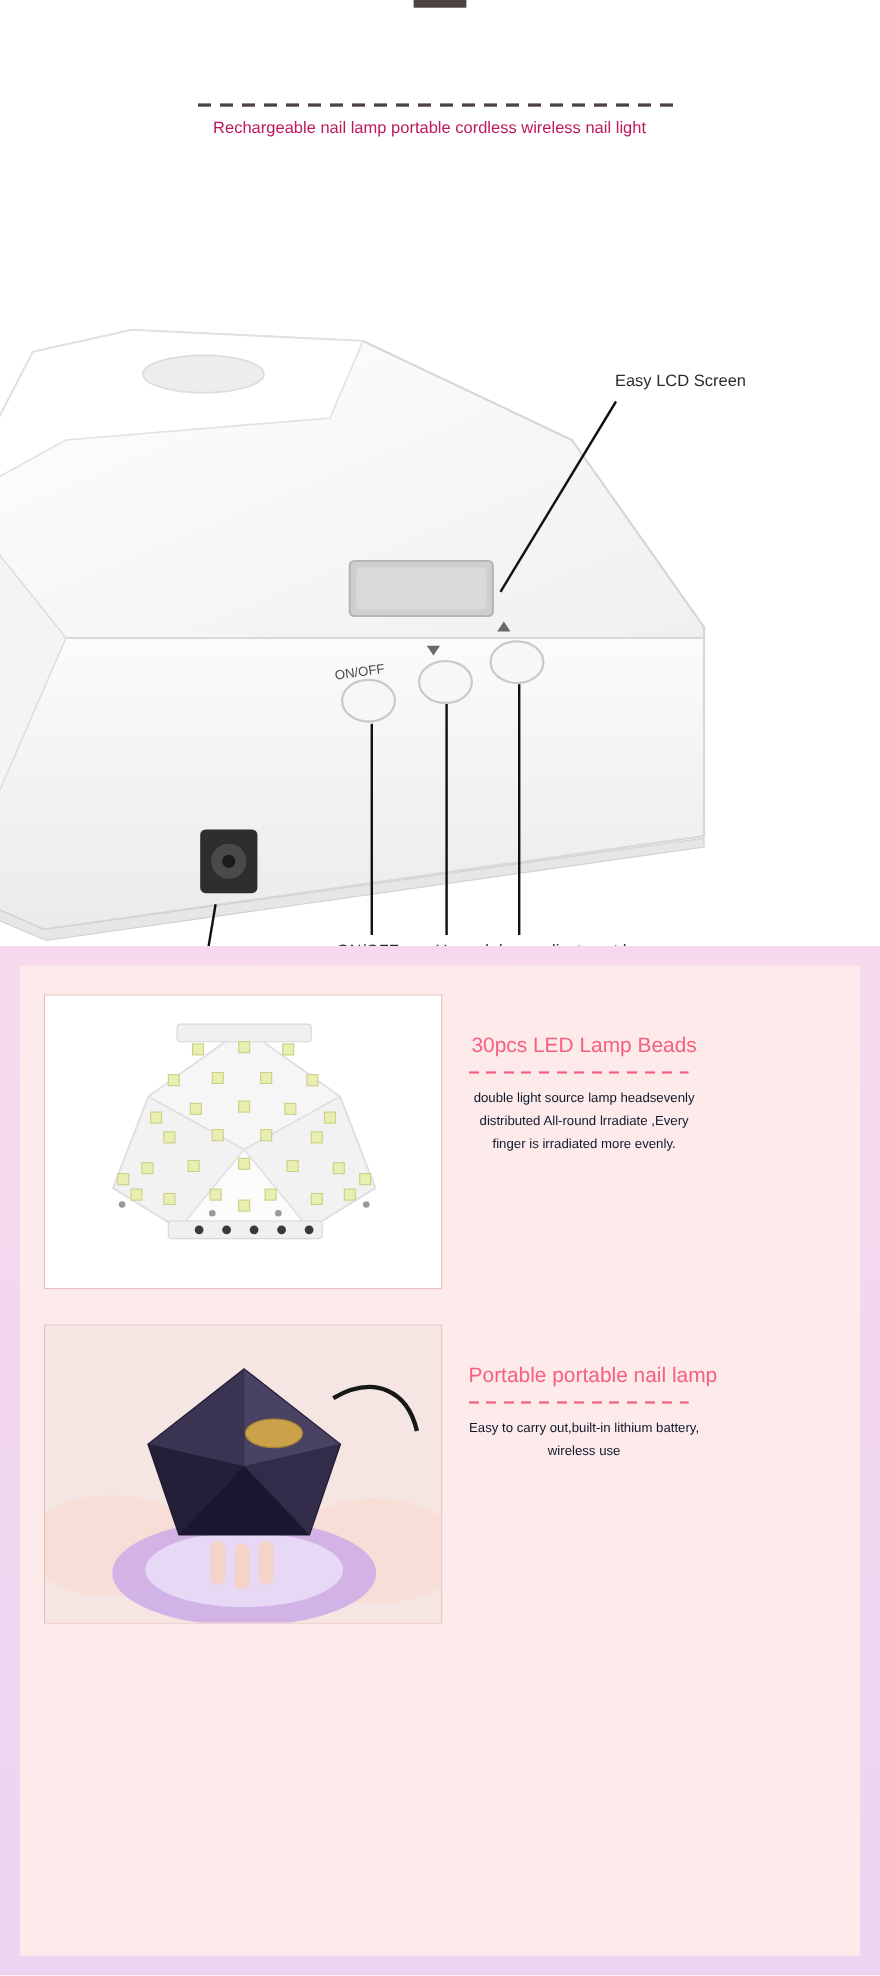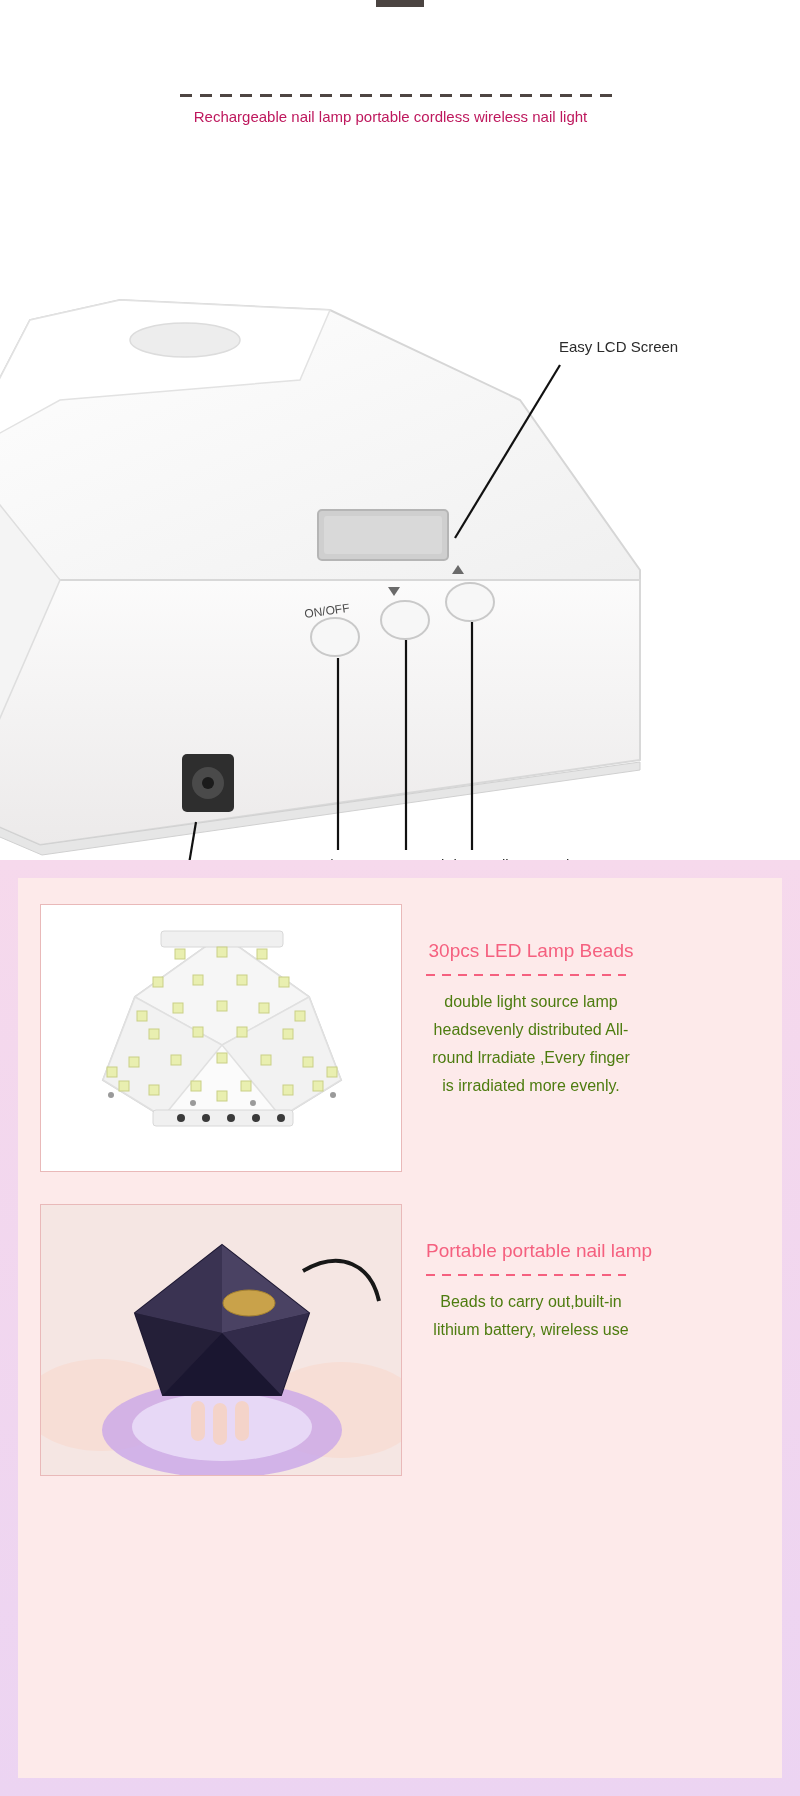--- a/index.html
+++ b/index.html
@@ -124,23 +124,23 @@
     color: #f5607f;
     margin-bottom: 12px;
   }
   .feature-dash {
     width: 200px;
     height: 2px;
     background-image: repeating-linear-gradient(to right,#f5607f 0,#f5607f 9px,transparent 9px,transparent 16px);
     margin-bottom: 12px;
   }
   .feature-body {
-    font-size: 16px;
+    font-size: 12px;
     line-height: 1.75;
-    color: #4d7c0f;
+    color: #0f172a;
     max-width: 210px;
   }
 
   
   .led-top { position: absolute; inset: 0; }
 
   
   .dark-photo { position: absolute; inset: 0; background: #f3e3e1; }
 </style>
 </head>
@@ -311,19 +311,19 @@
             <g fill="#f4d3c9">
               <rect x="150" y="196" width="14" height="40" rx="7"></rect>
               <rect x="172" y="198" width="14" height="42" rx="7"></rect>
               <rect x="194" y="196" width="14" height="40" rx="7"></rect>
             </g>
           </svg>
         </div>
         <div class="feature-text">
           <div class="feature-title">Portable portable nail lamp</div>
           <div class="feature-dash"></div>
-          <div class="feature-body">Beads to carry out,built-in lithium battery, wireless use</div>
+          <div class="feature-body">Easy to carry out,built-in lithium battery, wireless use</div>
         </div>
       </div>
 
     </div>
   </div>
 </div>
 
 </body></html>

